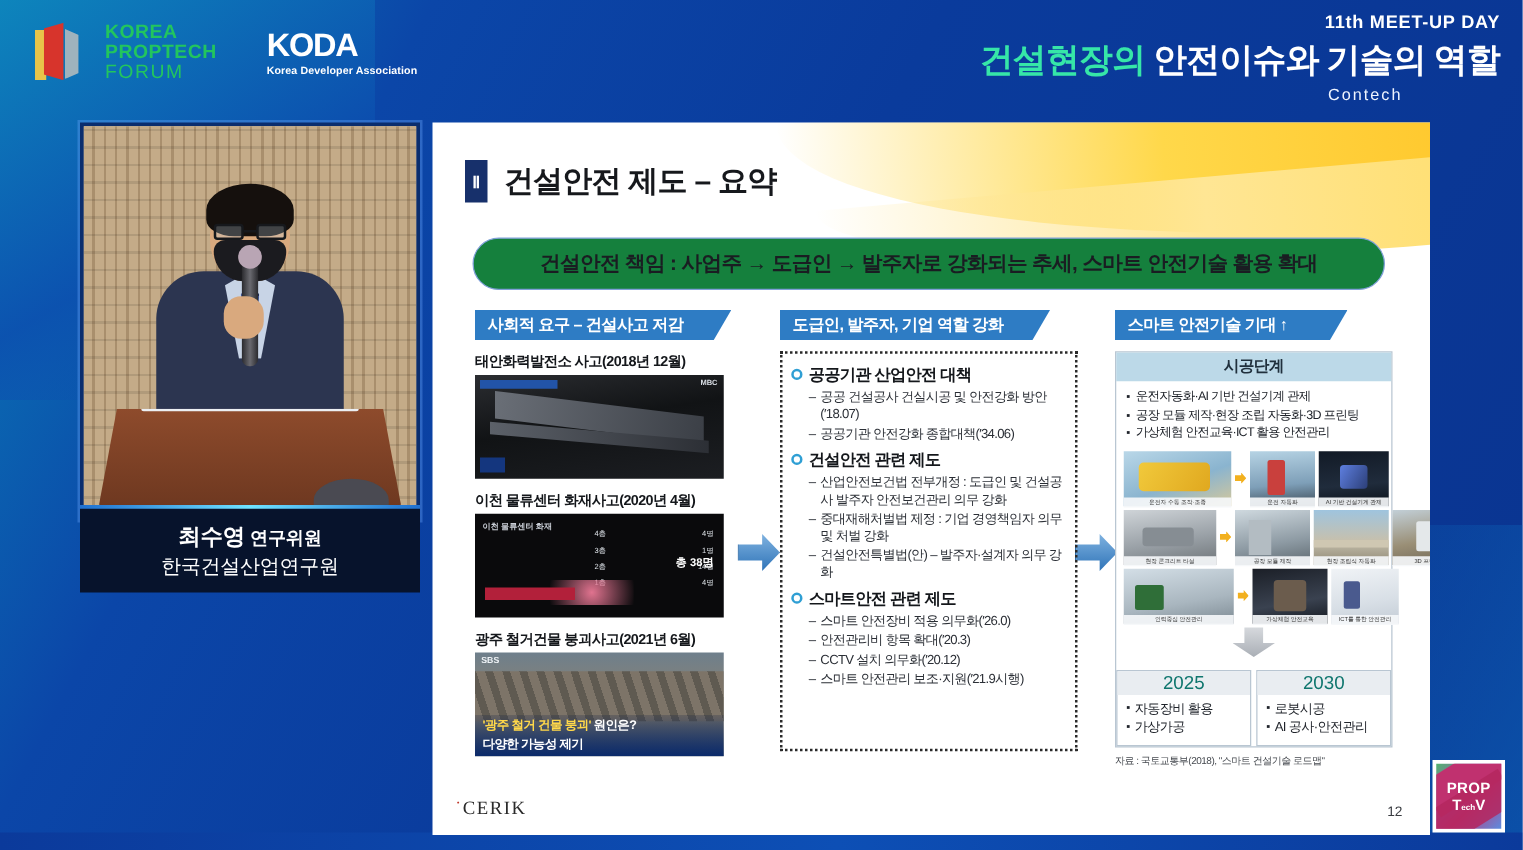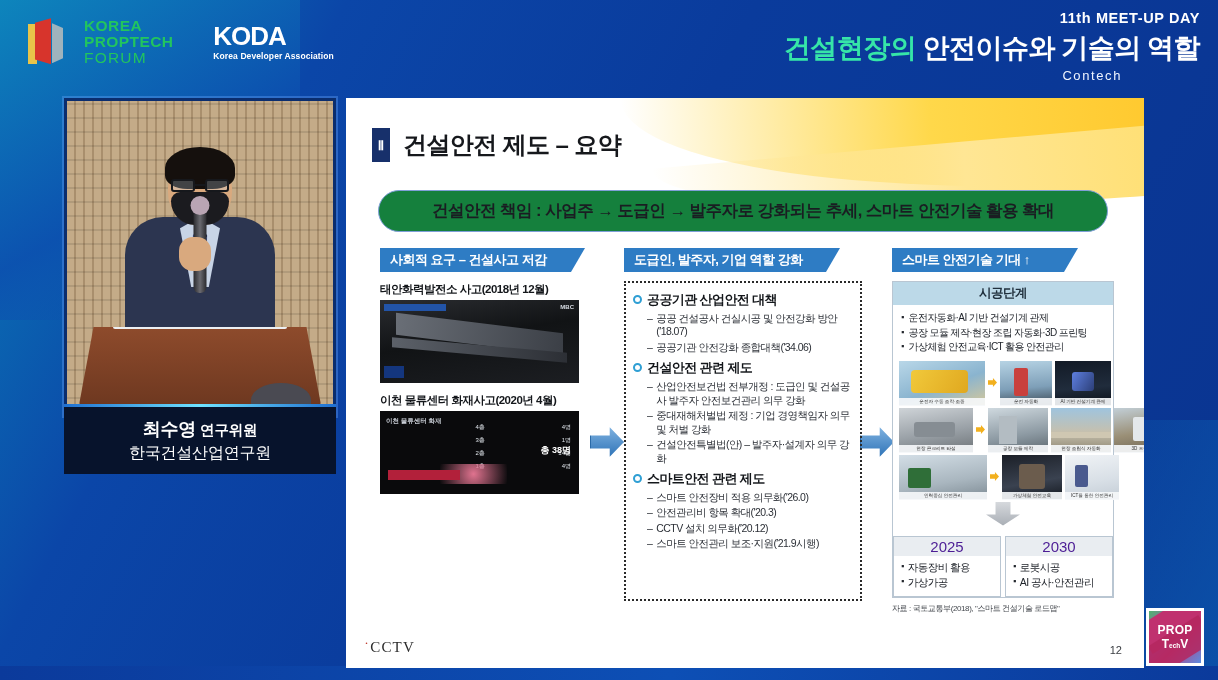--- a/index.html
+++ b/index.html
@@ -231,21 +231,21 @@
   .p9::after{content:"";position:absolute;left:28%;top:22%;width:44%;height:56%;background:#6b5c4d;border-radius:3px;}
   .p10{ flex:0 0 54px; background:linear-gradient(170deg,#f0f3f6,#d8dfe6 60%,#c3ccd5 100%); }
   .p10::after{content:"";position:absolute;left:18%;top:24%;width:24%;height:50%;background:#4a5a8e;border-radius:2px;}
 
   .bigarrow { margin:2px auto 0 auto; width:34px; height:24px;
     background:linear-gradient(180deg,#d6d9dd,#a9aeb5);
     clip-path:polygon(28% 0,72% 0,72% 54%,100% 54%,50% 100%,0 54%,28% 54%); }
 
   .years { display:flex; gap:4px; margin-top:4px; }
   .ybox { flex:1; border:1px solid #b9c6d2; }
-  .ybox .yh { background:#e9edf1; text-align:center; font-size:15px; color:#4c1d95; padding:1px 0; }
+  .ybox .yh { background:#e9edf1; text-align:center; font-size:15px; color:#0f766e; padding:1px 0; }
   .ybox ul { padding:4px 4px 4px 7px; min-height:40px; }
   .ybox li { list-style:none; display:flex; gap:4px; font-size:10.5px; color:#20242b; letter-spacing:-.5px; line-height:1.5; }
   .ybox li::before { content:"▪"; font-size:9px; }
 
   .srcnote { margin-top:5px; font-size:8px; color:#45494f; letter-spacing:-.4px; }
 
   
   .sfoot { position:absolute; left:0; bottom:0; width:100%; height:40px; border-top:0; }
   .cerik { position:absolute; left:18px; bottom:12px; font-family:"Liberation Serif",serif;
            font-size:15px; letter-spacing:1.2px; color:#2b2b2b; }
@@ -380,20 +380,29 @@
                 <span>1층</span>
                 <span>4명</span>
               </div>
           </div>
           <span class="tot">총 38명</span>
           <span class="pink"></span>
             <span class="redbar"></span>
         </div>
       </div>
 
+      <div class="news">
+        <div class="news-cap">광주 철거건물 붕괴사고(2021년 6월)</div>
+        <div class="news-img img3">
+          <span class="sbs">SBS</span>
+          <span class="band"></span>
+          <span class="h1l"><span>'광주 철거 건물 붕괴'</span><em> 원인은?</em></span>
+          <span class="h2l">다양한 가능성 제기</span>
+        </div>
+      </div>
     </div>
 
     <div class="arrow-mid">
         <div class="arrow-sh"></div>
       </div>
     <div class="arrow-mid2">
         <div class="arrow-sh"></div>
       </div>
 
     <div class="col col-b">
@@ -531,21 +540,21 @@
           </div>
         </div>
       </div>
 
       <div class="srcnote">자료 : 국토교통부(2018), "스마트 건설기술 로드맵"</div>
     </div>
 
   </div>
 
   <div class="sfoot">
-    <div class="cerik"><i>˙</i><span>CCTV</span></div>
+    <div class="cerik"><i>˙</i><span>CERIK</span></div>
     <div class="pageno">12</div>
   </div>
 </div>
 
 <div class="ptv">
   <div class="ptv-in">
     <div class="ptv-txt">
       <div class="a">PROP</div>
       <div class="b"><span>T</span><small>ech</small><span>V</span></div>
     </div>

